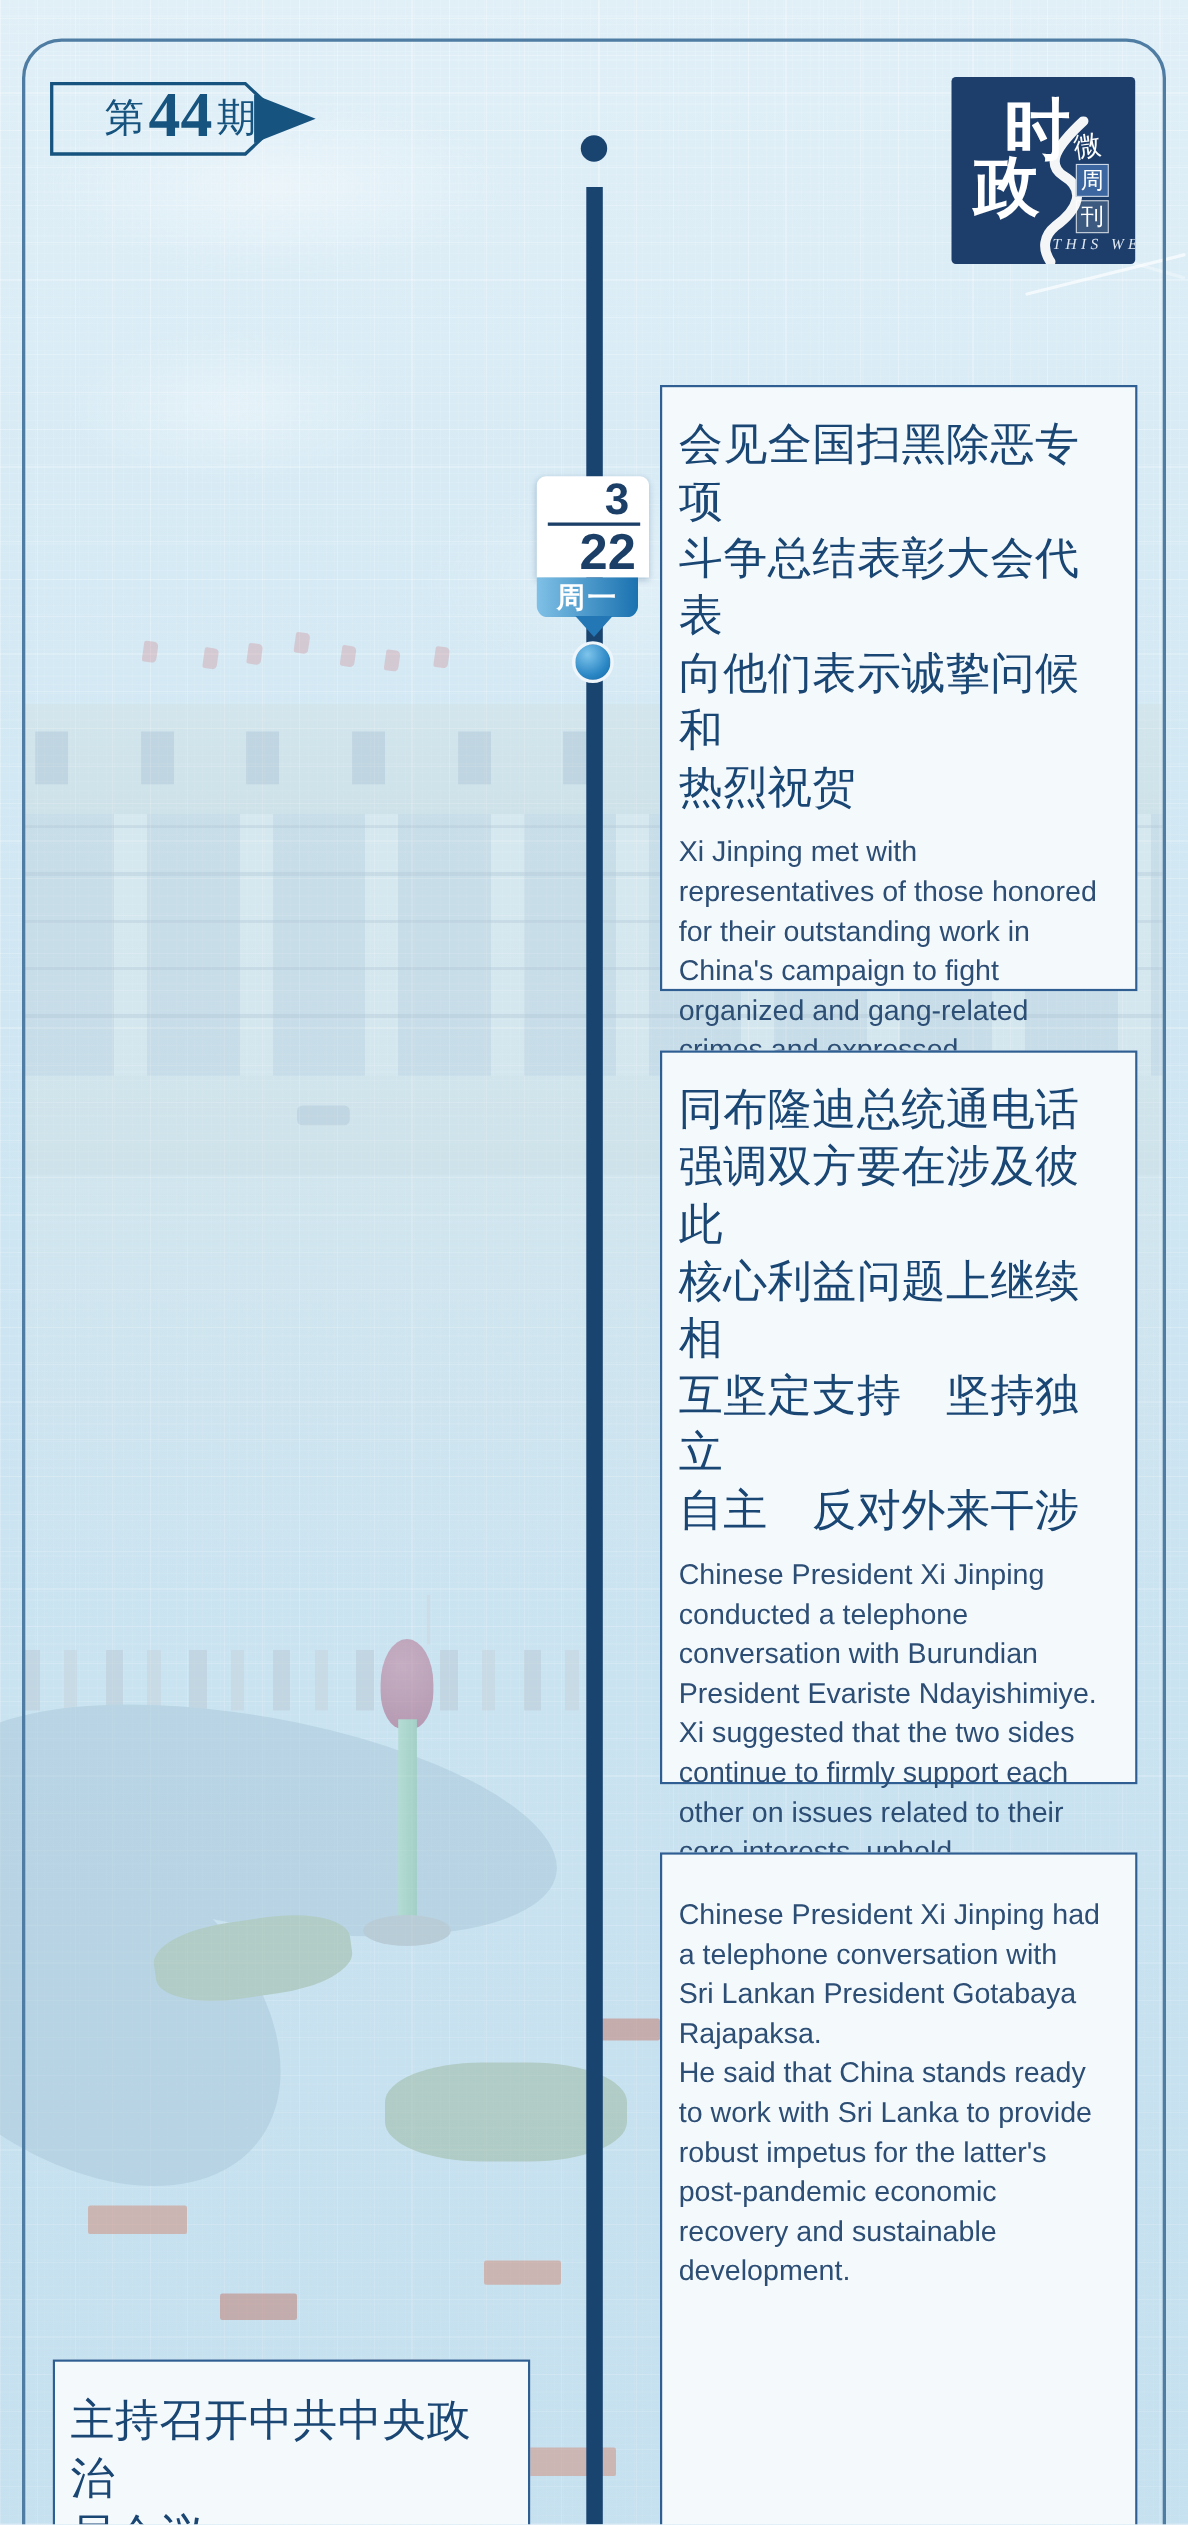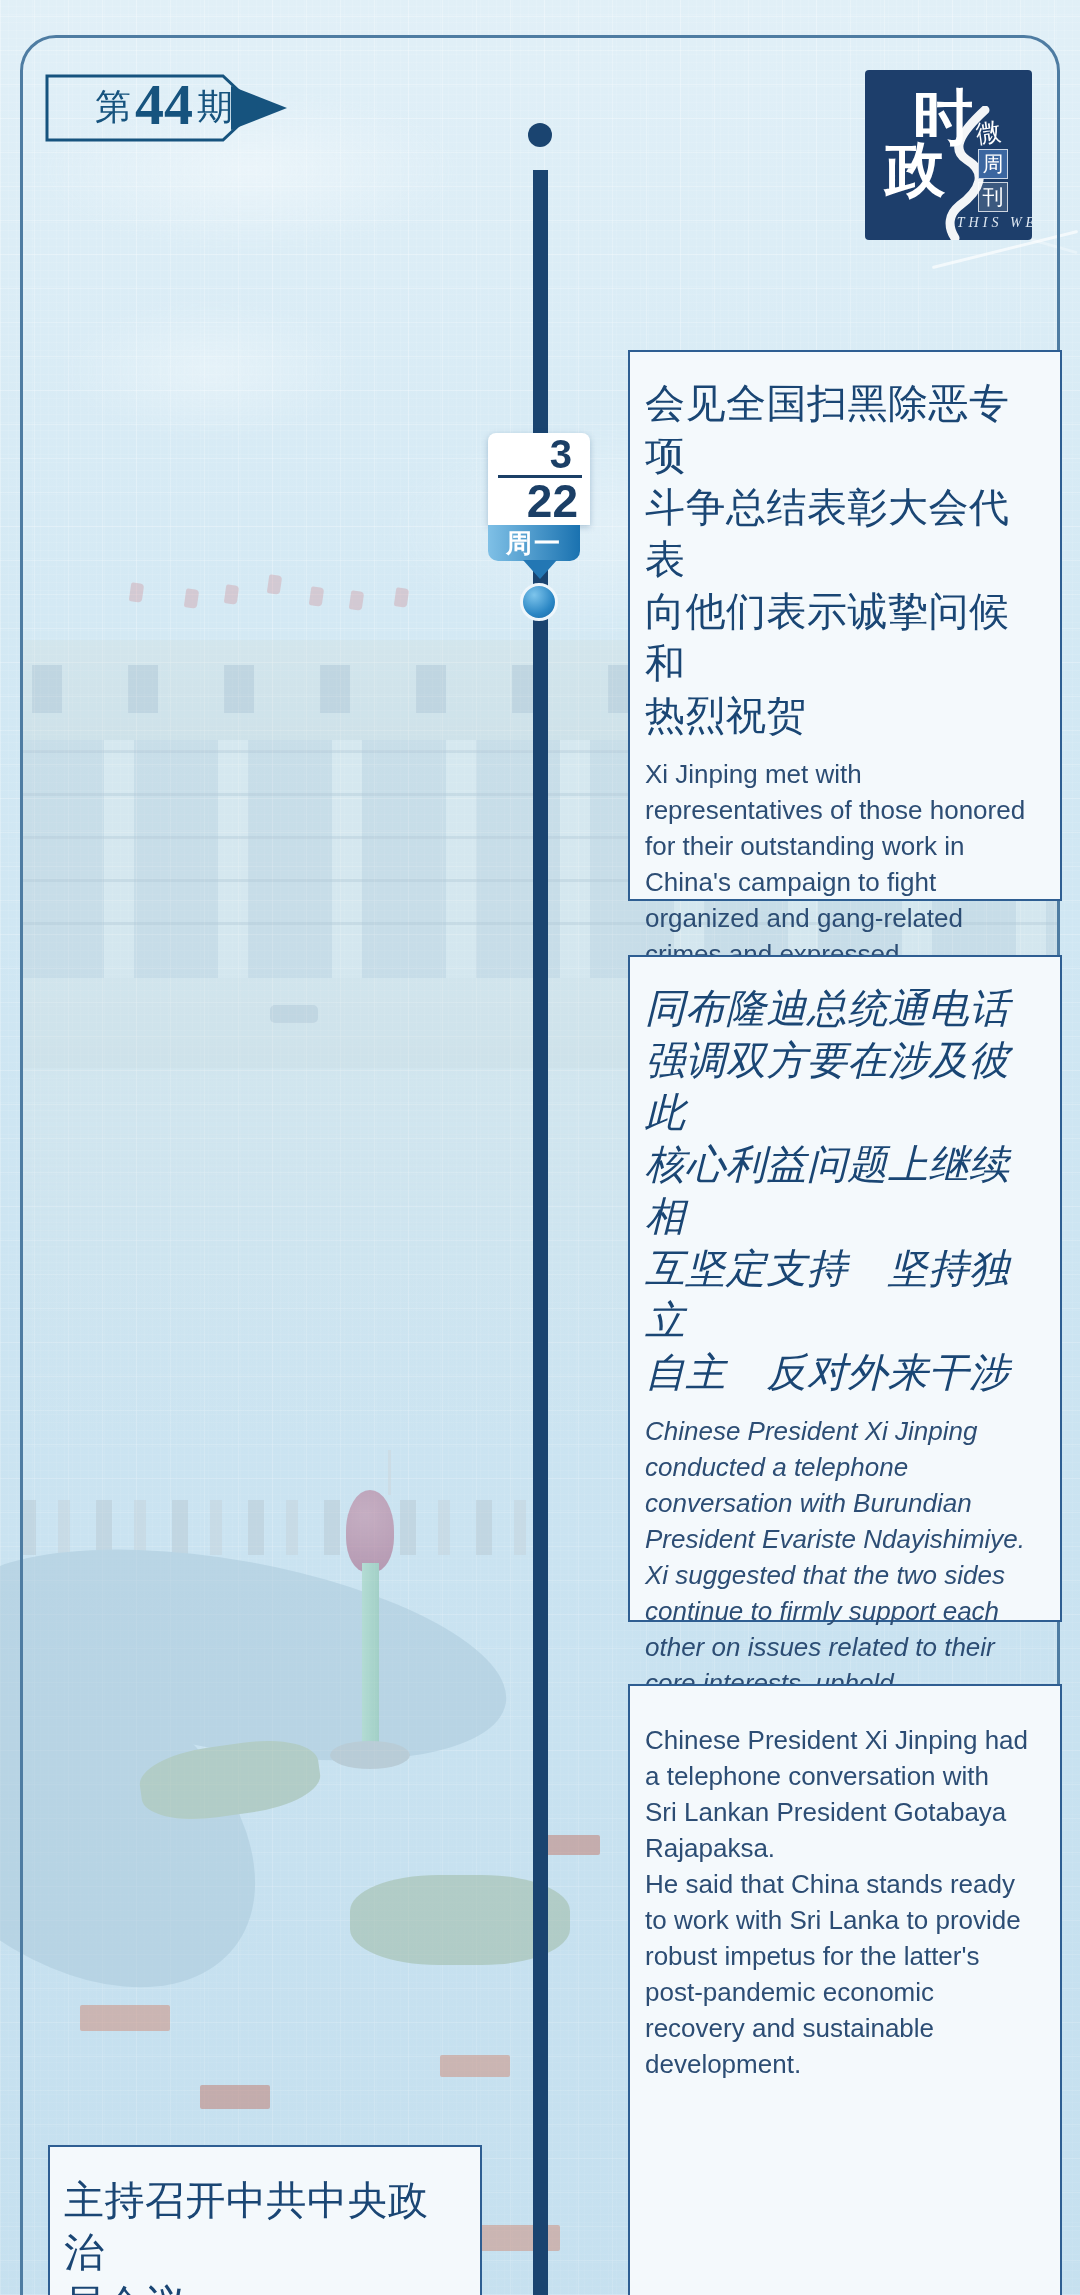--- a/index.html
+++ b/index.html
@@ -93,24 +93,24 @@
   .date-card .day{font-size:46px;font-weight:bold;line-height:46px;padding-right:12px;}
   .weekday-band{position:absolute;left:488px;top:525px;width:92px;height:36px;border-radius:0 0 10px 10px;
     background:linear-gradient(90deg,#7fc0e6,#1a72b0);color:#fff;display:flex;align-items:center;justify-content:center;
     font-size:26px;font-weight:bold;letter-spacing:2px;}
   .band-pointer{position:absolute;left:523px;top:560px;width:0;height:0;border-left:17px solid transparent;
     border-right:17px solid transparent;border-top:19px solid #2377b4;}
   .glossy-dot{position:absolute;left:520px;top:583px;width:32px;height:32px;border-radius:50%;
     border:3px solid #eef6fb;background:radial-gradient(circle at 35% 28%, #7ec5ec, #2a86c4 62%, #1568a6);}
 
   
-  .card{position:absolute;left:628px;width:434px;background:#f4f9fc;border:2px solid #2e5e92;box-sizing:border-box;
+  .card{position:absolute;left:600px;width:434px;background:#f4f9fc;border:2px solid #2e5e92;box-sizing:border-box;
     padding:26px 15px 0 15px;}
   .card.card-1{top:350px;height:551px;}
-  .card.card-2{top:955px;height:667px;font-style:italic;}
+  .card.card-2{top:955px;height:667px;}
   .card.card-3{top:1684px;height:640px;padding-top:24px;}
   .bottom-card{position:absolute;left:48px;top:2145px;width:434px;height:180px;background:#f4f9fc;border:2px solid #2e5e92;
     box-sizing:border-box;padding:28px 14px 0 14px;}
   .headline{font-size:40px;line-height:52px;color:#1a4674;white-space:pre-line;letter-spacing:0.5px;}
   .body-text{margin-top:14px;font-size:26px;line-height:36px;color:#2c4d74;white-space:pre-line;}
   .card-3 .body-text{margin-top:12px;}
 </style>
 </head>
 <body>
 

